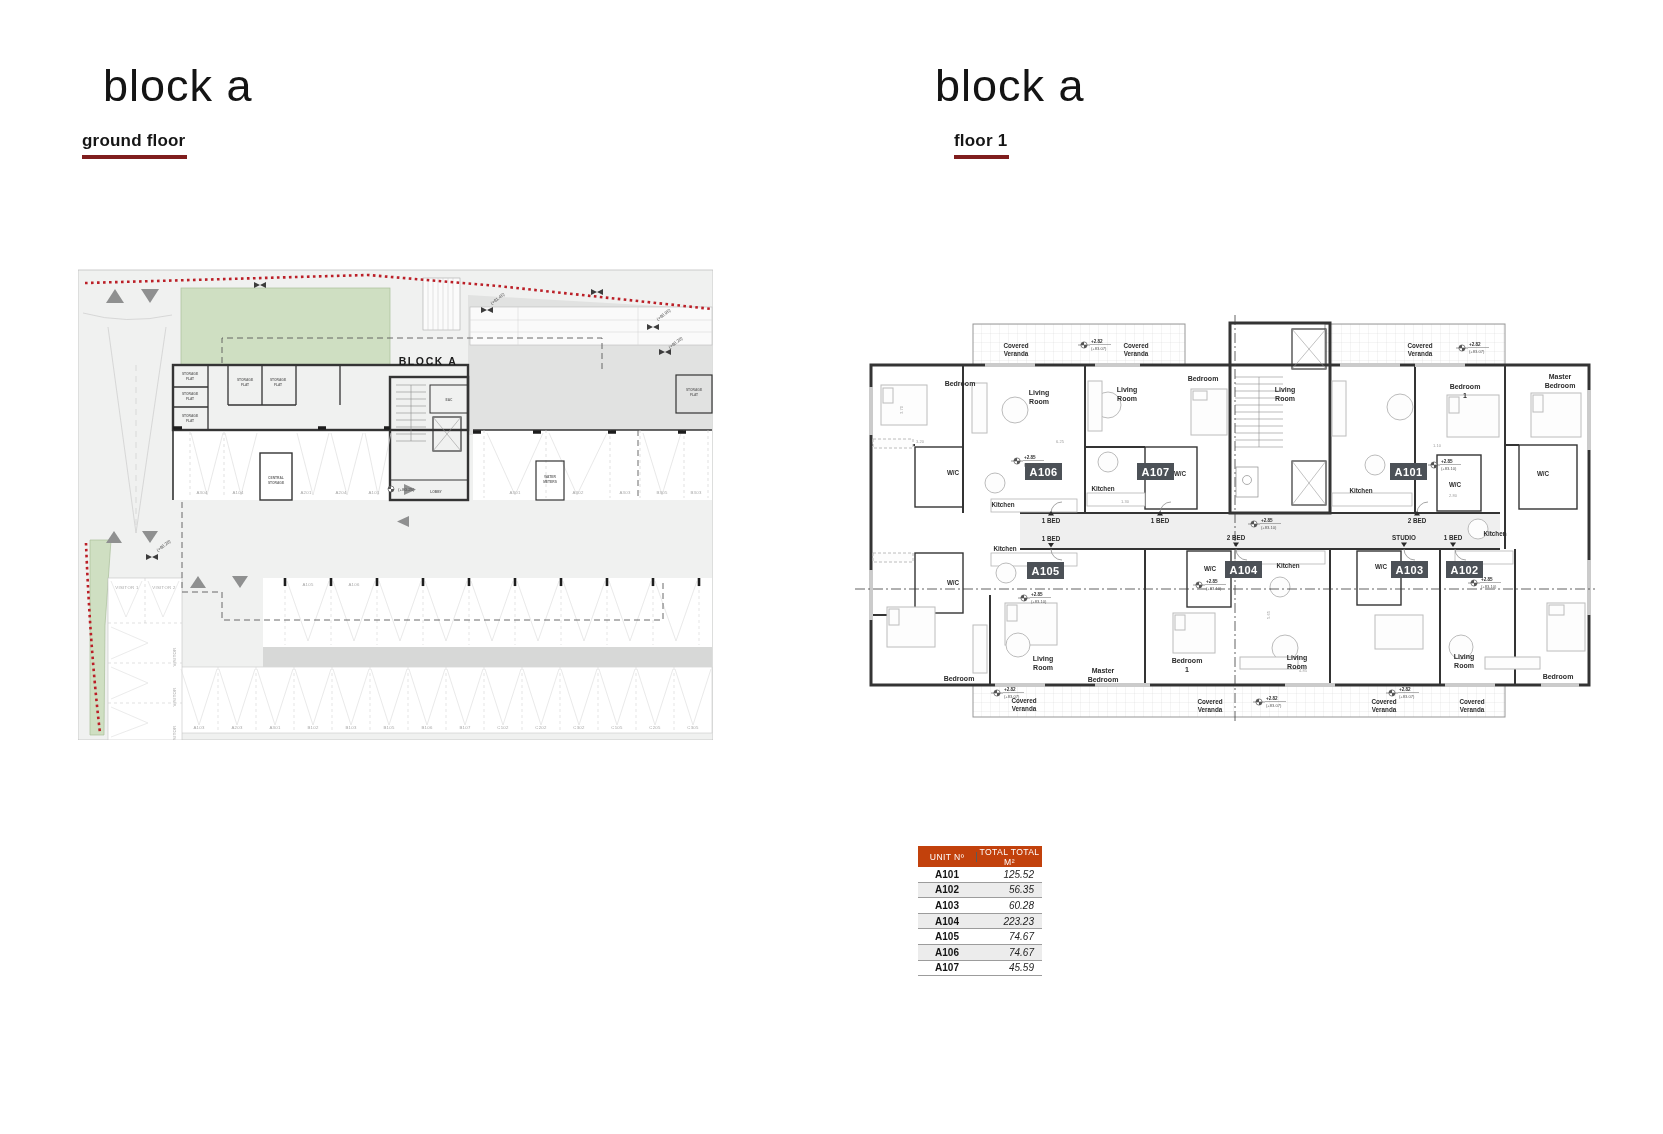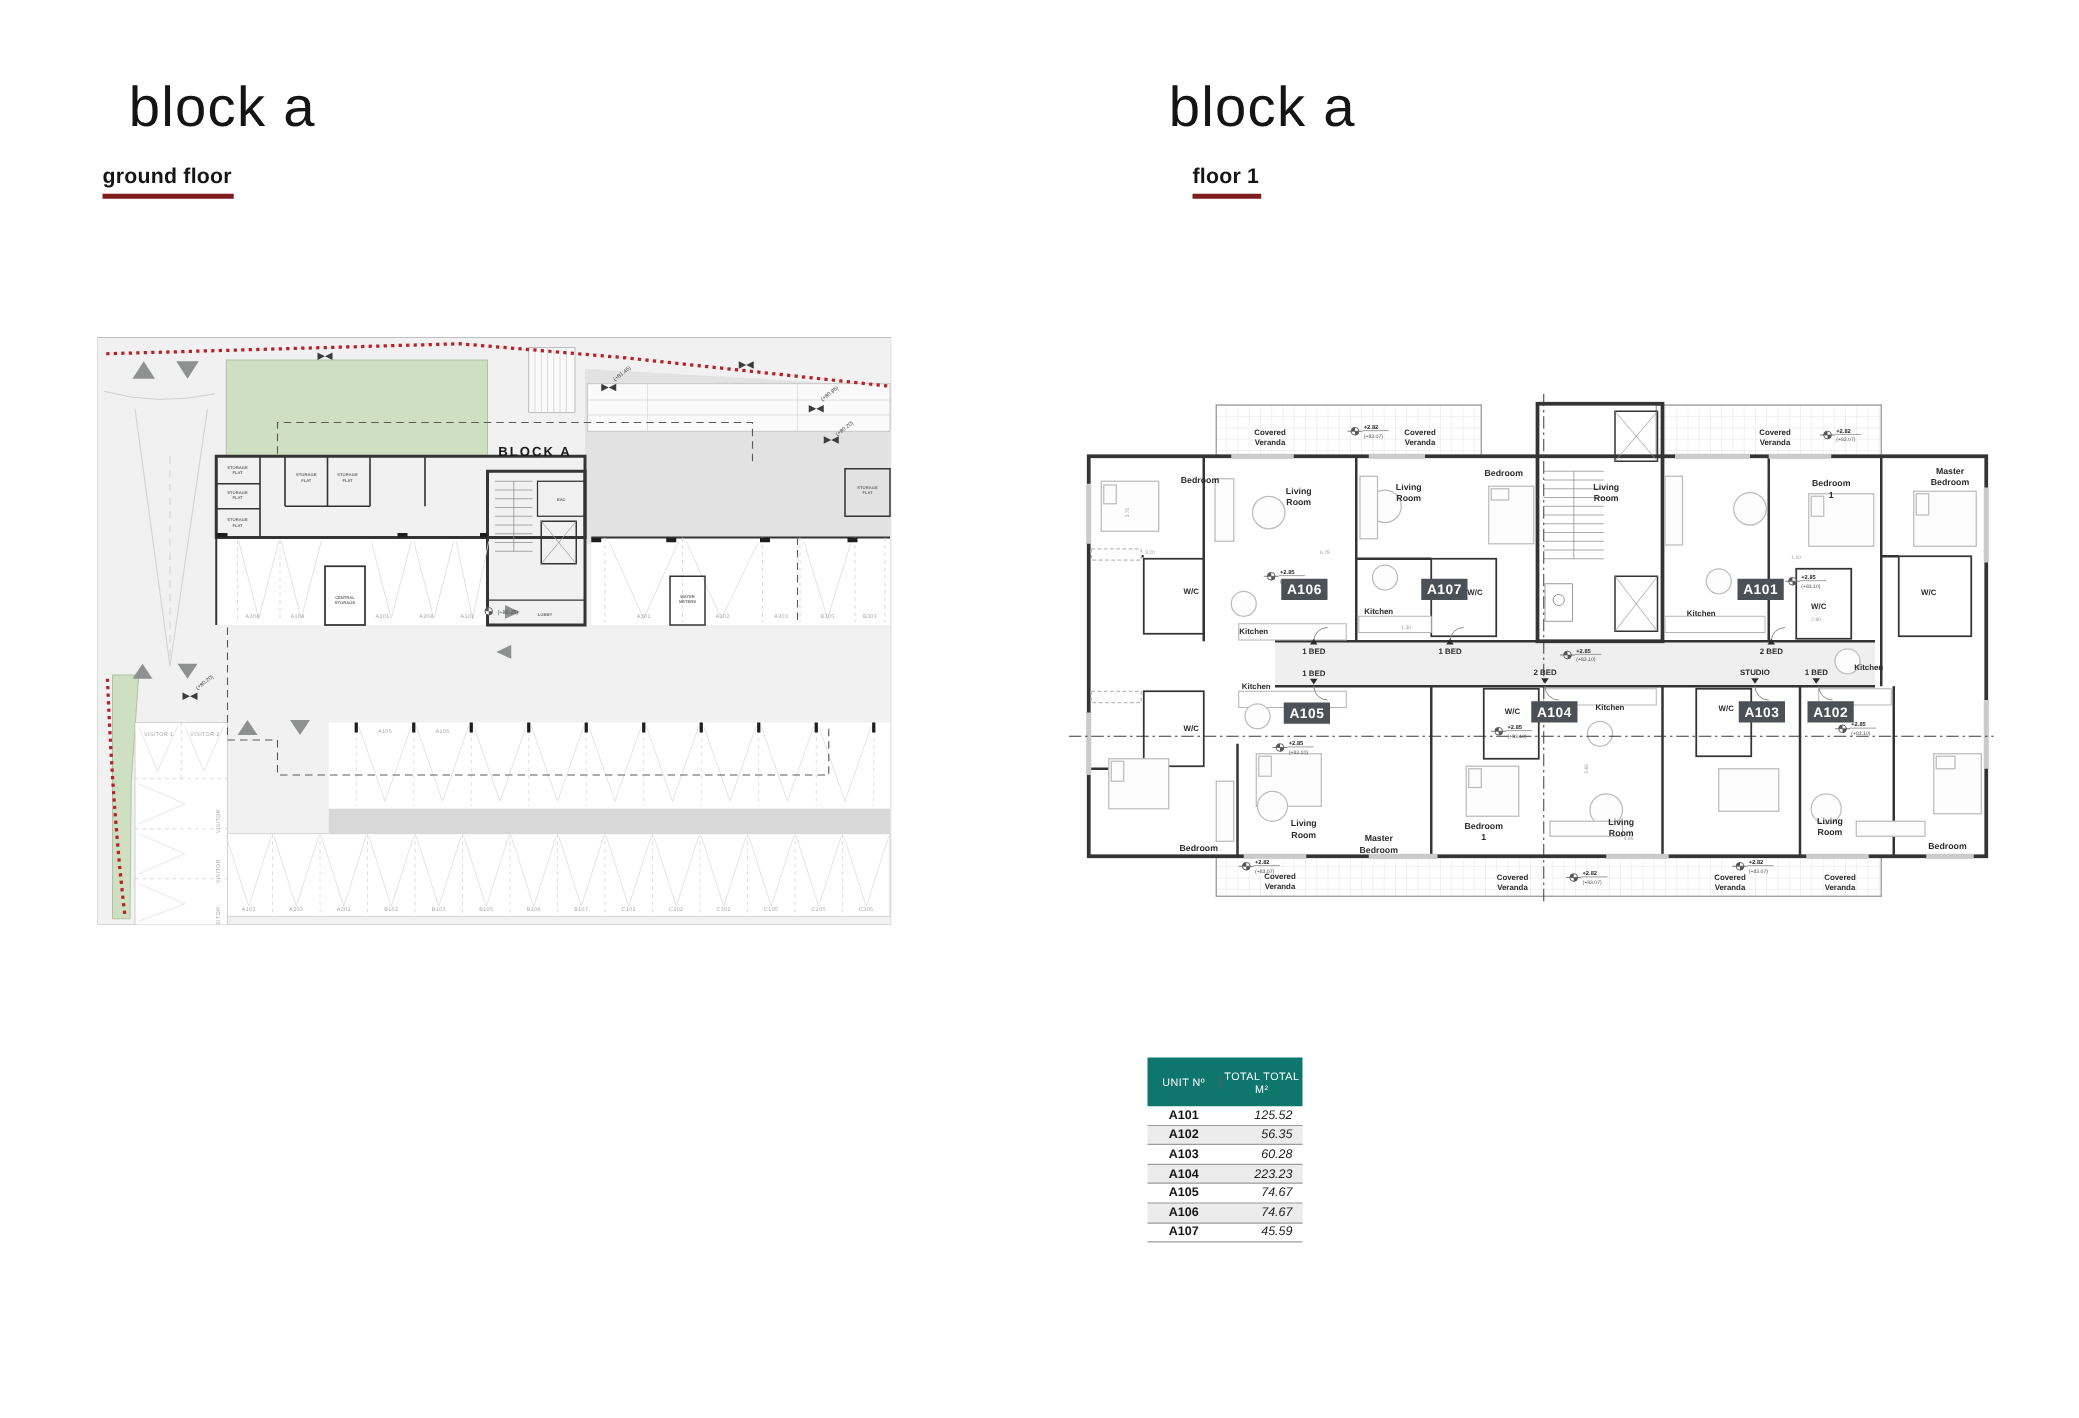--- a/index.html
+++ b/index.html
@@ -19,21 +19,21 @@
   .dim{font-size:4px;fill:#9b9b9b;text-anchor:middle;}
   .pk{font-size:4.3px;fill:#a6a6a6;text-anchor:middle;letter-spacing:.3px;}
   .tiny{font-size:3.3px;font-weight:700;fill:#6e6e6e;text-anchor:middle;}
   .blk{font-size:10.5px;font-weight:700;fill:#1b1b1b;letter-spacing:1.6px;text-anchor:middle;}
   .gl{font-size:4.4px;fill:#4a4a4a;}
   .wall{stroke:#343434;fill:none;}
   .fur{stroke:#bcbcbc;fill:#fdfdfd;stroke-width:1;}
   .cnt{stroke:#b5b5b5;fill:#fff;stroke-width:.8;}
   
   .area-table{position:absolute;left:918px;top:846px;width:124px;font-size:10px;}
-  .tbl-head{display:flex;background:#0f766e;color:#fff;height:39px;align-items:center;
+  .tbl-head{display:flex;background:#c2410c;color:#fff;height:21px;align-items:center;
             font-size:8.6px;letter-spacing:.4px;}
   .tbl-head .c1{width:58px;text-align:center;border-right:1px solid #5a5a5a;}
   .tbl-head .c2{width:65px;text-align:center;}
   .tbl-row{display:flex;height:14.6px;align-items:center;border-bottom:1px solid #9c9c9c;}
   .tbl-row.alt{background:#ececec;}
   .tbl-row .c1{width:58px;text-align:center;font-weight:700;color:#141414;}
   .tbl-row .c2{width:65px;text-align:right;padding-right:7px;box-sizing:border-box;color:#222;font-style:italic;}
 </style>
 </head>
 <body>

